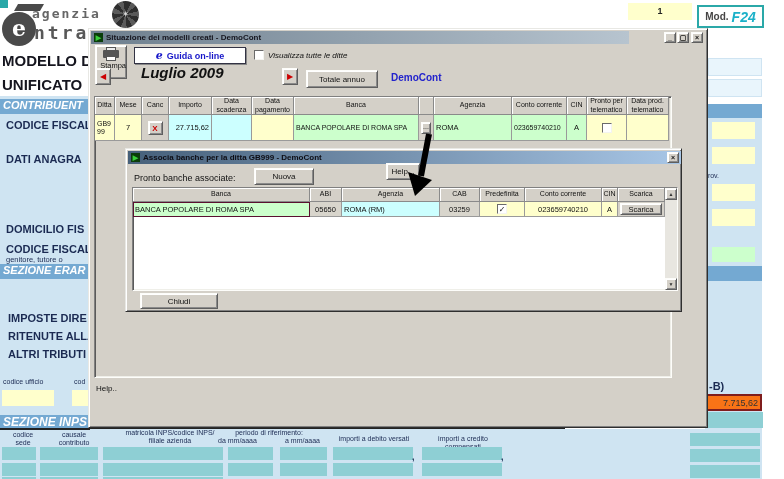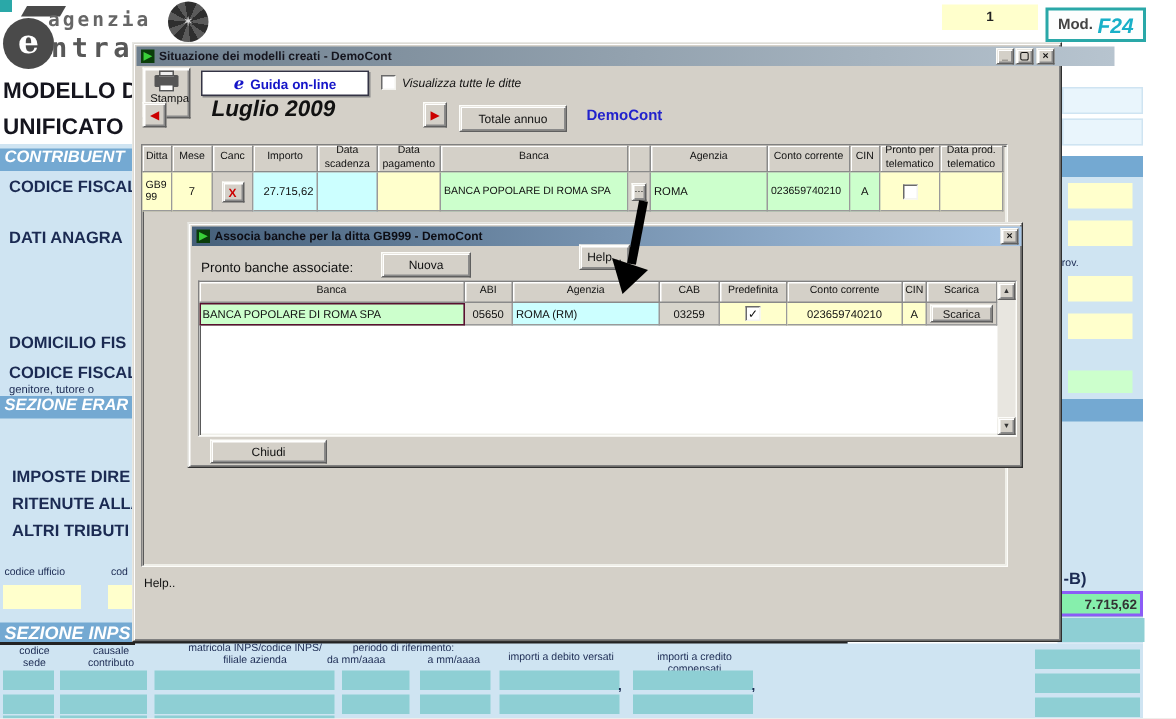--- a/index.html
+++ b/index.html
@@ -126,28 +126,28 @@
   <div class="abs" style="left:708px;top:79px;width:54px;height:18px;background:#e9f5fc;border:1px solid #cfe4f2;"></div>
   <div class="abs band" style="left:705px;top:104px;width:57px;height:14px;"></div>
   <div class="abs c-yel" style="left:712px;top:122px;width:43px;height:17px;"></div>
   <div class="abs c-yel" style="left:712px;top:147px;width:43px;height:17px;"></div>
   <div class="abs tinylbl" style="left:704px;top:172px;">prov.</div>
   <div class="abs c-yel" style="left:712px;top:184px;width:43px;height:17px;"></div>
   <div class="abs c-yel" style="left:712px;top:209px;width:43px;height:17px;"></div>
   <div class="abs c-grn" style="left:712px;top:247px;width:43px;height:15px;"></div>
   <div class="abs band" style="left:705px;top:266px;width:57px;height:15px;"></div>
   <div class="abs flabel nv" style="left:709px;top:380px;font-size:11px;">-B)</div>
-  <div class="abs" style="left:706px;top:394px;width:56px;height:17px;background:#86efac;border:2px solid #8b5cf6;font-size:9px;font-weight:bold;color:#333;display:flex;align-items:center;justify-content:flex-end;padding-right:2px;">7.715,62</div>
+  <div class="abs" style="left:706px;top:394px;width:56px;height:17px;background:#f97316;border:2px solid #7f1d1d;font-size:9px;font-weight:normal;color:#333;display:flex;align-items:center;justify-content:flex-end;padding-right:2px;">7.715,62</div>
   <div class="abs tcell" style="left:703px;top:412px;width:60px;height:16px;"></div>
   <div class="abs tcell" style="left:690px;top:433px;width:70px;height:13px;"></div>
   <div class="abs tcell" style="left:690px;top:449px;width:70px;height:13px;"></div>
   <div class="abs tcell" style="left:690px;top:465px;width:70px;height:13px;"></div>
 
   <div class="abs win" style="left:88px;top:28px;width:620px;height:400px;">
-    <div class="abs tbar-main" style="left:2px;top:2px;width:652px;height:13px;">
+    <div class="abs tbar-main" style="left:2px;top:2px;width:538px;height:13px;">
       <span class="appicon">▶</span>
       <span>Situazione dei modelli creati - DemoCont</span>
     </div>
     <div class="abs r3d wbtn" style="left:575px;top:3px;">_</div>
     <div class="abs r3d wbtn" style="left:588px;top:3px;">▢</div>
     <div class="abs r3d wbtn" style="left:602px;top:3px;">×</div>
 
     <div class="abs r3d" style="left:6px;top:16px;width:32px;height:34px;text-align:right;">
       <div style="margin:4px auto 1px;width:16px;height:8px;background:#555;border-radius:1px;position:relative;">
         <div style="position:absolute;left:3px;top:-3px;width:10px;height:4px;background:#eee;border:1px solid #555;"></div>

